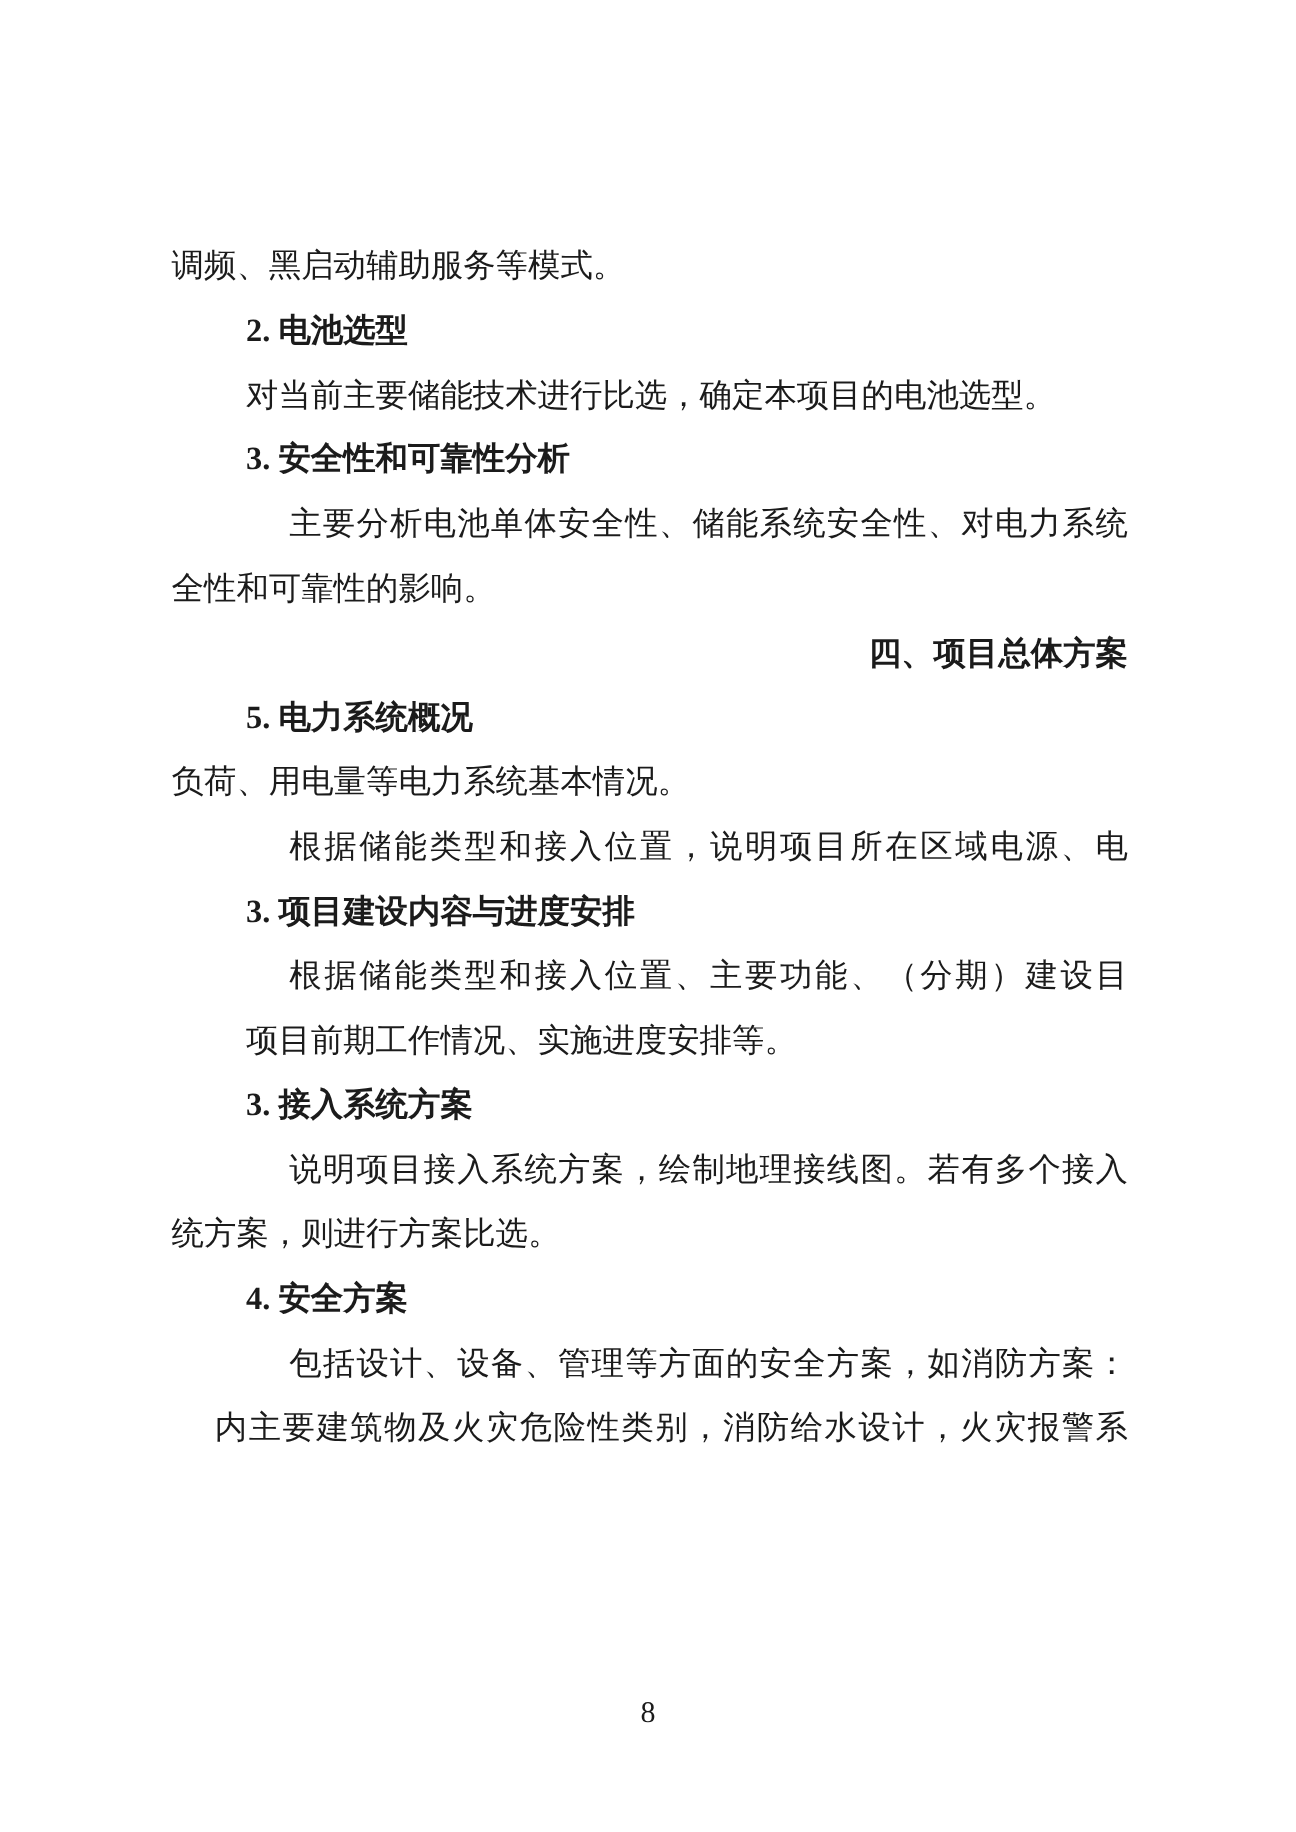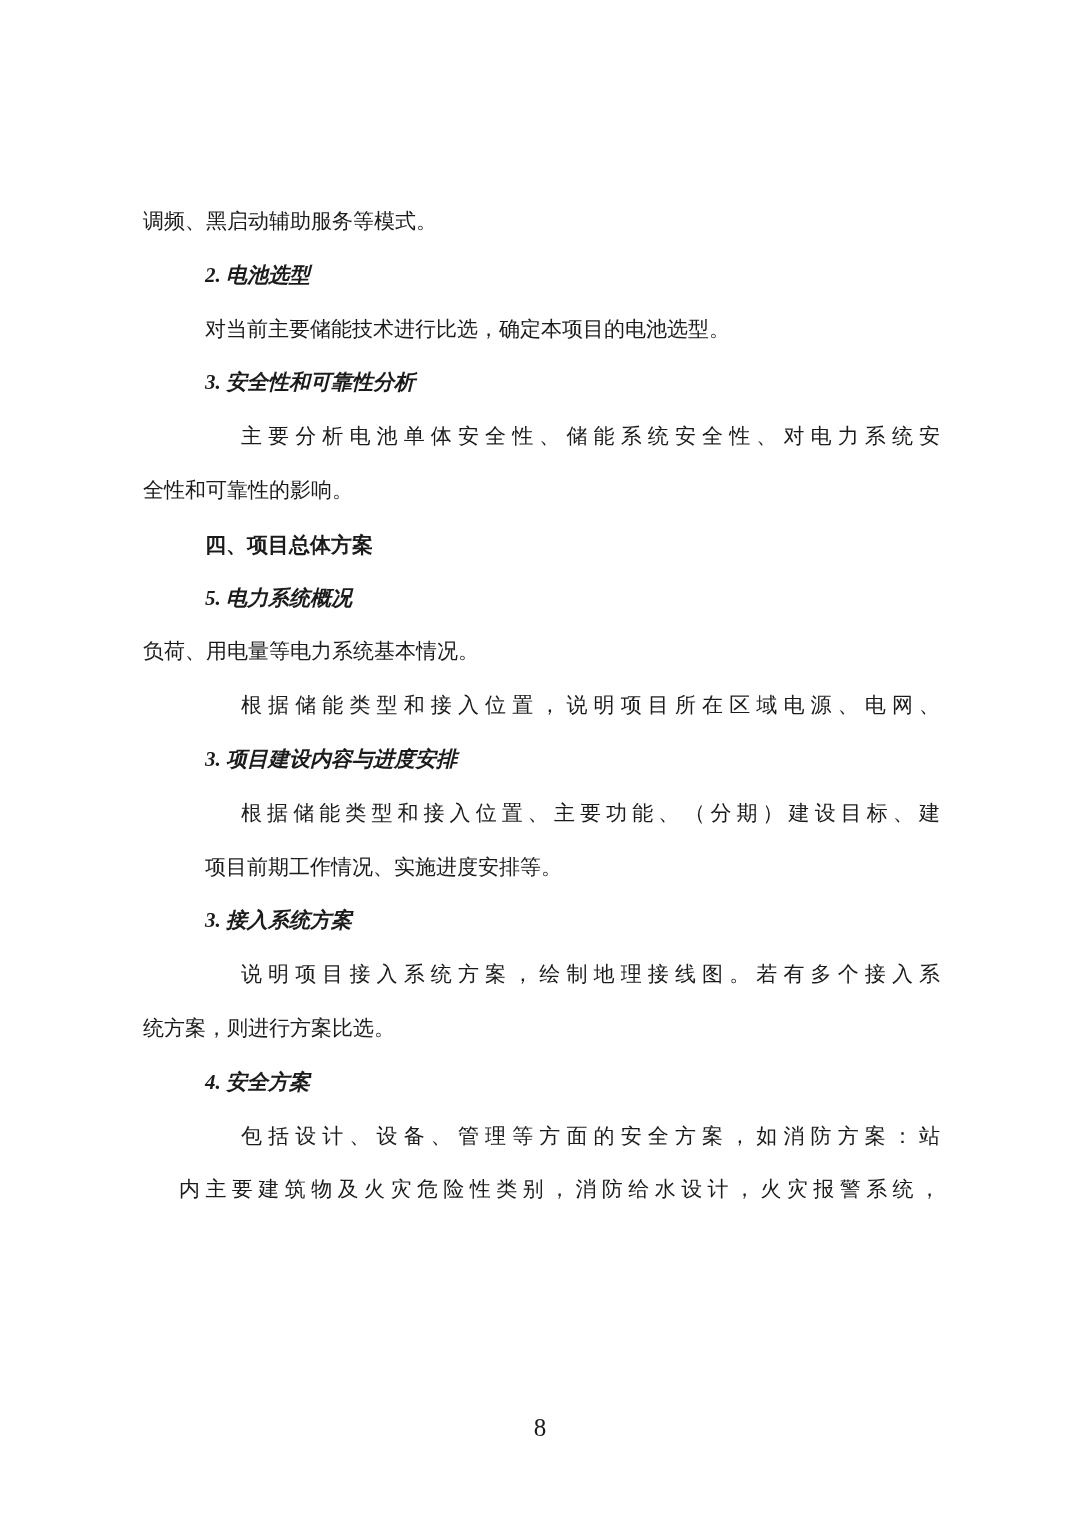--- a/index.html
+++ b/index.html
@@ -18,41 +18,41 @@
   }
   .content {
     position: absolute;
     left: 143px;
     top: 195px;
     width: 797px;
   }
   .line {
     height: 53.8px;
     line-height: 53.8px;
-    font-size: 21px;
+    font-size: 27px;
     white-space: nowrap;
     overflow: visible;
   }
   .line.j {
     white-space: normal;
     text-align: justify;
     text-align-last: justify;
     overflow: hidden;
     margin-left: 36px;
   }
   .line.indent {
     text-indent: 62px;
   }
   .line.h1 {
     font-family: "Liberation Sans", sans-serif;
     font-weight: 700;
+    text-align: right;
   }
   .line.h2 {
     font-weight: 700;
-    font-style: italic;
   }
   .page-number {
     position: absolute;
     left: 0;
     right: 0;
     top: 1404px;
     height: 48px;
     line-height: 48px;
     text-align: center;
     font-size: 25px;

